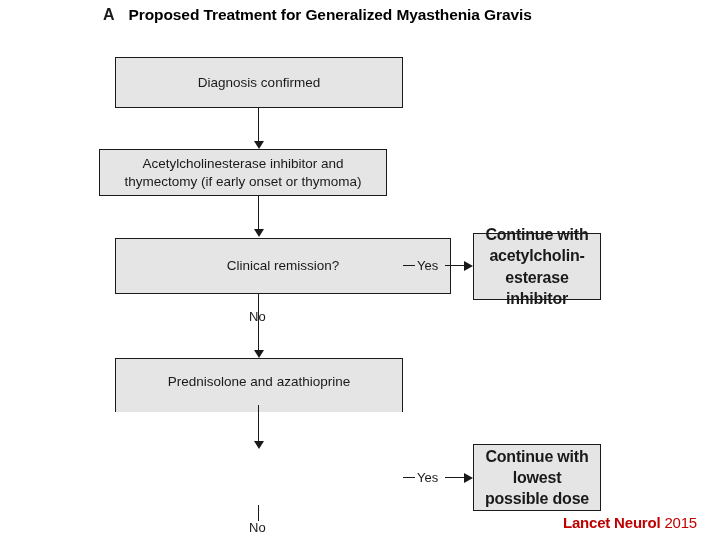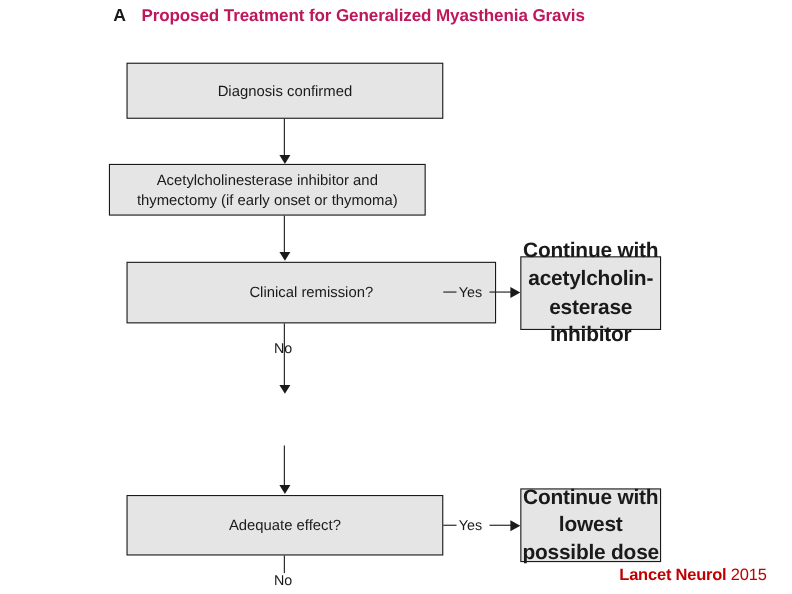--- a/index.html
+++ b/index.html
@@ -32,21 +32,21 @@
   }
   .title-letter {
     font-size: 16px;
     font-weight: bold;
     color: #1a1a1a;
     letter-spacing: 0px;
   }
   .title-text {
     font-size: 15.5px;
     font-weight: bold;
-    color: #be185d;
+    color: #000000;
     letter-spacing: -0.1px;
   }
 
   
   .box {
     position: absolute;
     box-sizing: border-box;
     border: 1.4px solid #1a1a1a;
     background: #e5e5e5;
     display: flex;
@@ -57,21 +57,21 @@
     color: #1a1a1a;
   }
   .box-text {
     display: block;
     white-space: pre-line;
   }
   .box.main {
     font-size: 13.5px;
   }
   .box.side {
-    font-size: 19px;
+    font-size: 16px;
     font-weight: bold;
     letter-spacing: -0.2px;
   }
   
   .box.no-bottom {
     border-bottom: none;
   }
 
   
   .vline {
@@ -166,27 +166,27 @@
   <div class="box side" style="left:473px; top:233px; width:128px; height:67px;">
     <span class="box-text">Continue with
 acetylcholin-
 esterase inhibitor</span>
   </div>
 
   <div class="vline" style="left:258px; top:294px; height:58px;"></div>
   <div class="edge-label" style="left:249px; top:310px;">No</div>
   <div class="arrow-down" style="left:254px; top:350px;"></div>
 
+  <div class="box main no-bottom" style="left:115px; top:358px; width:288px; height:54px;">
+    <span class="box-text" style="position:relative; top:-4px;">Prednisolone and azathioprine</span>
+  </div>
 
   <div class="vline" style="left:258px; top:405px; height:38px;"></div>
   <div class="arrow-down" style="left:254px; top:441px;"></div>
 
-  <div class="box main" style="left:115px; top:450px; width:288px; height:55px;">
-    <span class="box-text">Adequate effect?</span>
-  </div>
 
   <div class="hline" style="left:403px; top:477px; width:12px;"></div>
   <div class="edge-label" style="left:417px; top:471px;">Yes</div>
   <div class="hline" style="left:445px; top:477px; width:20px;"></div>
   <div class="arrow-right" style="left:464px; top:473px;"></div>
 
   <div class="box side" style="left:473px; top:444px; width:128px; height:67px;">
     <span class="box-text">Continue with
 lowest
 possible dose</span>

